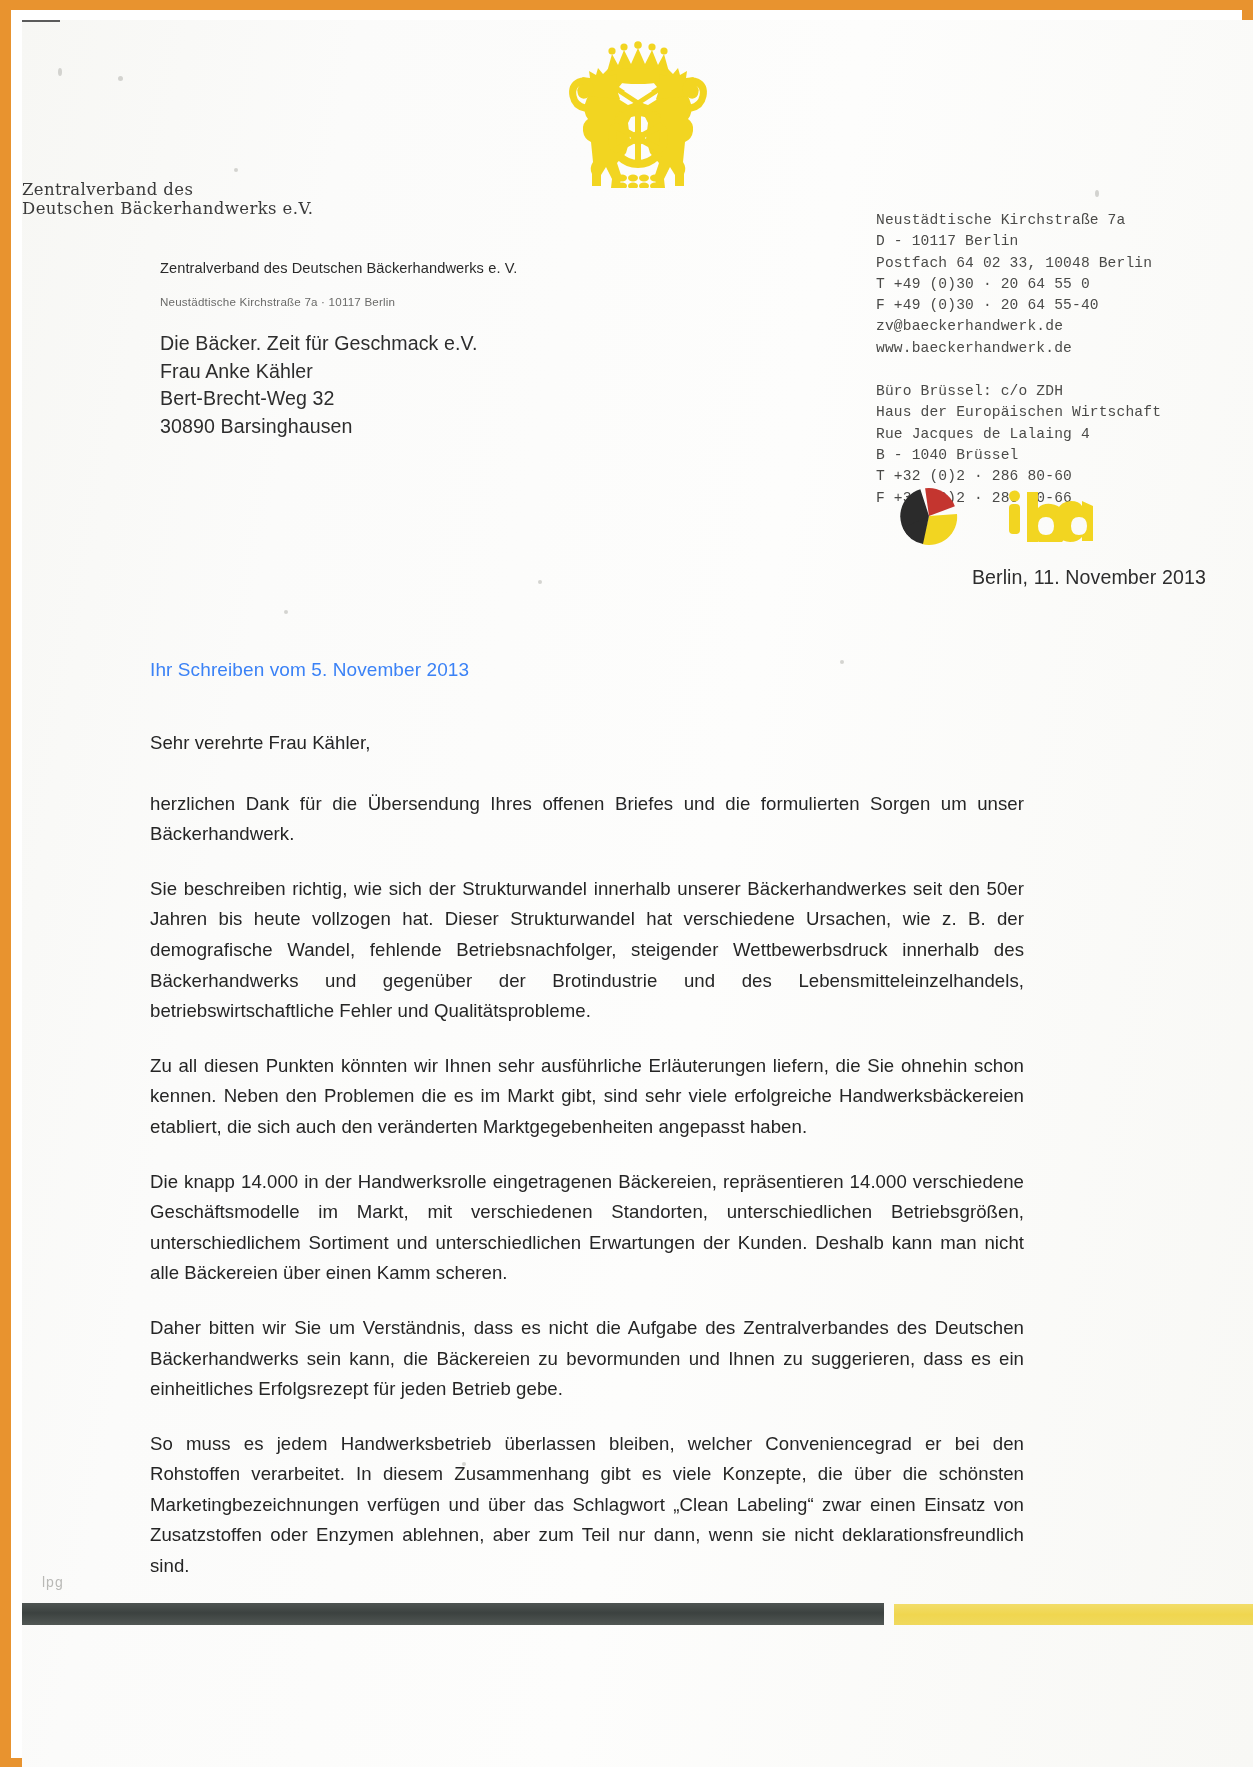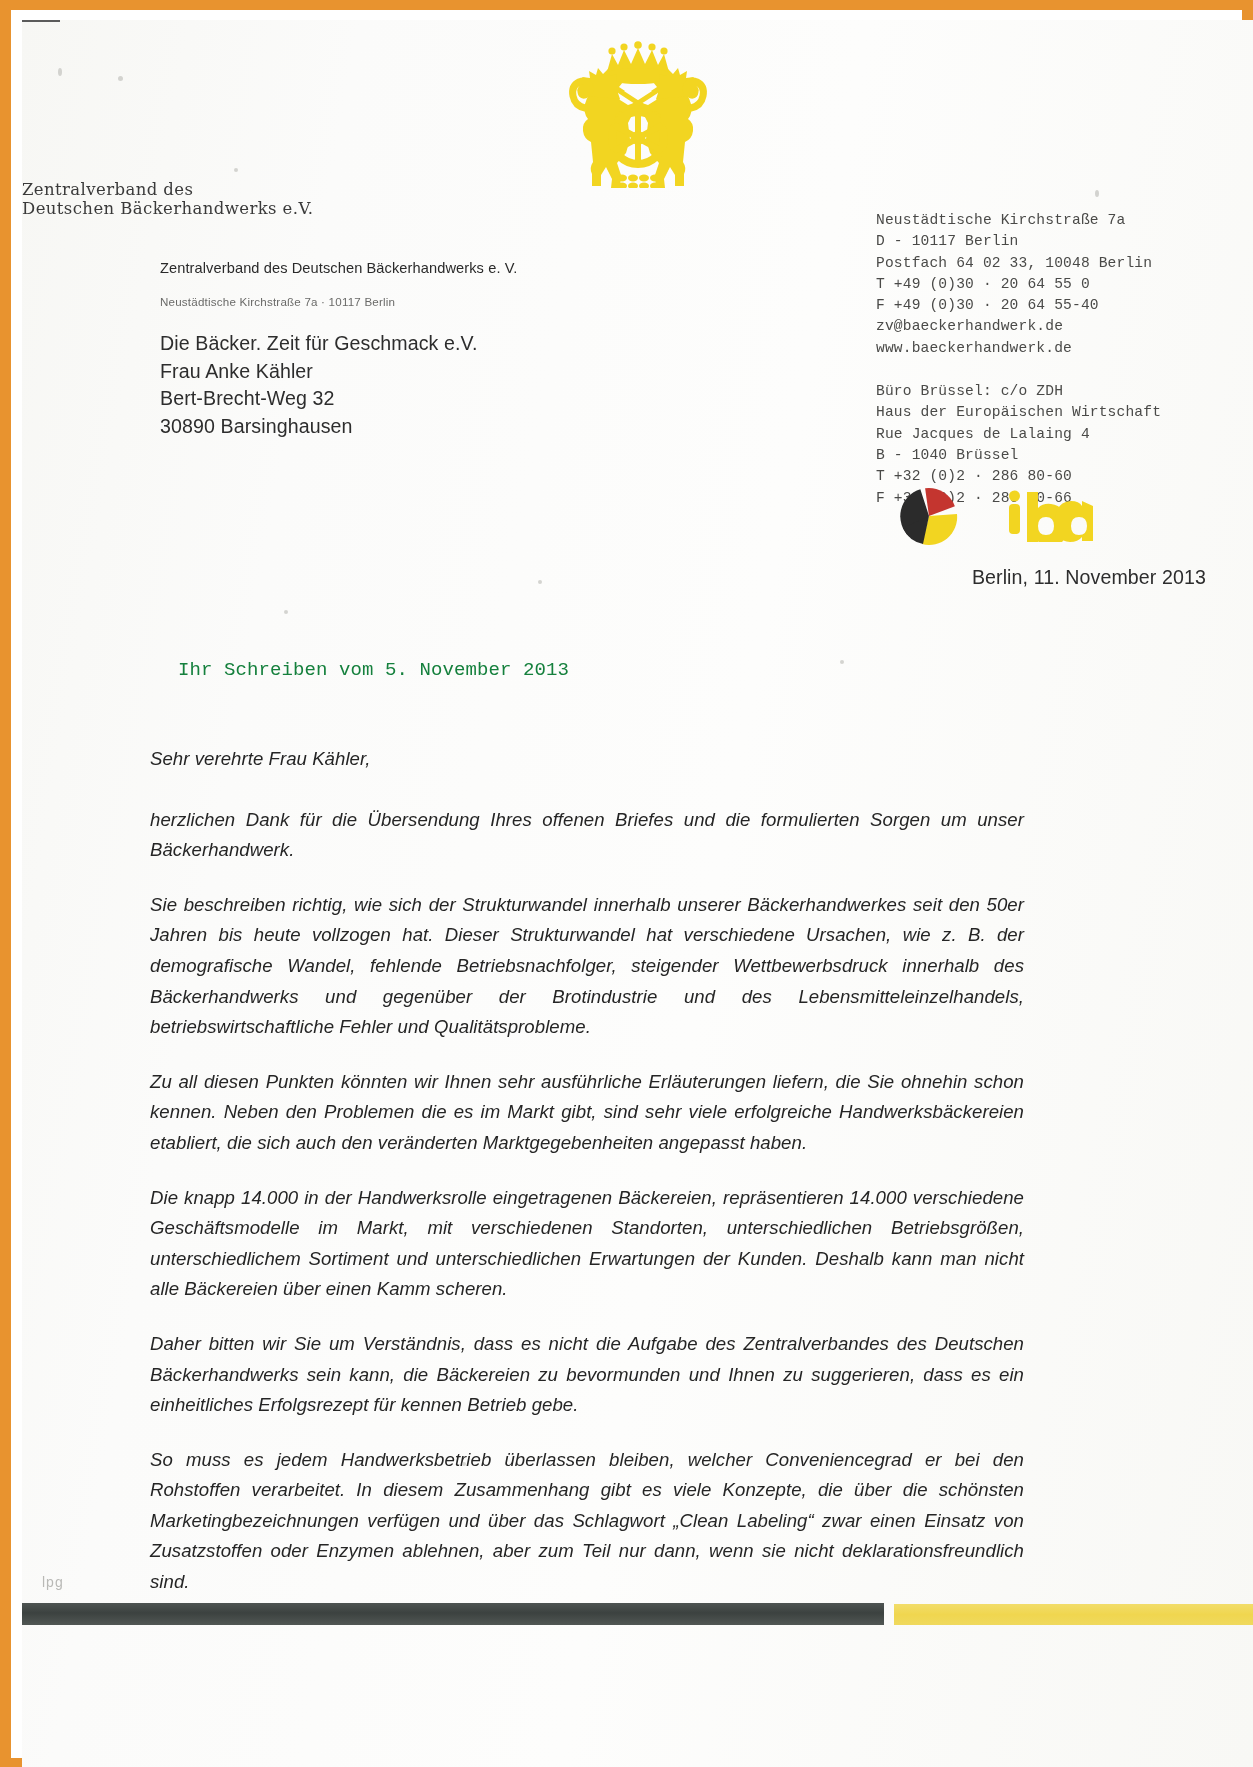--- a/index.html
+++ b/index.html
@@ -131,39 +131,37 @@
     color: #2d2d2d;
     letter-spacing: 0.1px;
     white-space: nowrap;
     text-align: center;
   }
 
   
   #reference {
     position: absolute;
     left: 128px; top: 639px;
-    font-family: Liberation Mono, monospace;
+    font-family: Liberation Sans, sans-serif;
     font-size: 19px;
-    color: #15803d;
+    color: #3b82f6;
     letter-spacing: 0.1px;
     white-space: nowrap;
-    margin-left: 28px;
   }
 
   
   #body-col {
     position: absolute;
-    left: 128px; top: 724px;
+    left: 128px; top: 708px;
     width: 874px;
     font-family: "Liberation Sans", sans-serif;
     font-size: 18.6px;
     line-height: 30.6px;
     color: #252525;
     letter-spacing: 0.05px;
-    font-style: italic;
   }
   #body-col p {
     margin: 0 0 24px 0;
     text-align: justify;
     text-justify: inter-word;
   }
   #body-col p.salutation { text-align: left; margin-bottom: 30px; }
   #fold-mark-left {
     left: 8px; top: 533px;
     width: 38px; height: 2px;
@@ -319,21 +317,21 @@
     <div id="date-line">Berlin, 11. November 2013</div>
 
     <div id="reference">Ihr Schreiben vom 5. November 2013</div>
 
     <div id="body-col">
       <p class="salutation">Sehr verehrte Frau Kähler,</p>
       <p>herzlichen Dank für die Übersendung Ihres offenen Briefes und die formulierten Sorgen um unser Bäckerhandwerk.</p>
       <p>Sie beschreiben richtig, wie sich der Strukturwandel innerhalb unserer Bäckerhandwerkes seit den 50er Jahren bis heute vollzogen hat. Dieser Strukturwandel hat verschiedene Ursachen, wie z. B. der demografische Wandel, fehlende Betriebsnachfolger, steigender Wettbewerbsdruck innerhalb des Bäckerhandwerks und gegenüber der Brotindustrie und des Lebensmitteleinzelhandels, betriebswirtschaftliche Fehler und Qualitätsprobleme.</p>
       <p>Zu all diesen Punkten könnten wir Ihnen sehr ausführliche Erläuterungen liefern, die Sie ohnehin schon kennen. Neben den Problemen die es im Markt gibt, sind sehr viele erfolgreiche Handwerksbäckereien etabliert, die sich auch den veränderten Marktgegebenheiten angepasst haben.</p>
       <p>Die knapp 14.000 in der Handwerksrolle eingetragenen Bäckereien, repräsentieren 14.000 verschiedene Geschäftsmodelle im Markt, mit verschiedenen Standorten, unterschiedlichen Betriebsgrößen, unterschiedlichem Sortiment und unterschiedlichen Erwartungen der Kunden. Deshalb kann man nicht alle Bäckereien über einen Kamm scheren.</p>
-      <p>Daher bitten wir Sie um Verständnis, dass es nicht die Aufgabe des Zentralverbandes des Deutschen Bäckerhandwerks sein kann, die Bäckereien zu bevormunden und Ihnen zu suggerieren, dass es ein einheitliches Erfolgsrezept für kennen Betrieb gebe.</p>
+      <p>Daher bitten wir Sie um Verständnis, dass es nicht die Aufgabe des Zentralverbandes des Deutschen Bäckerhandwerks sein kann, die Bäckereien zu bevormunden und Ihnen zu suggerieren, dass es ein einheitliches Erfolgsrezept für jeden Betrieb gebe.</p>
       <p>So muss es jedem Handwerksbetrieb überlassen bleiben, welcher Conveniencegrad er bei den Rohstoffen verarbeitet. In diesem Zusammenhang gibt es viele Konzepte, die über die schönsten Marketingbezeichnungen verfügen und über das Schlagwort „Clean Labeling“ zwar einen Einsatz von Zusatzstoffen oder Enzymen ablehnen, aber zum Teil nur dann, wenn sie nicht deklarationsfreundlich sind.</p>
     </div>
 
     <div id="fold-mark-left"></div>
     <div class="speck" style="left:36px;  top:48px;  width:4px; height:8px;"></div>
     <div class="speck" style="left:96px;  top:56px;  width:5px; height:5px;"></div>
     <div class="speck" style="left:212px; top:148px; width:4px; height:4px;"></div>
     <div class="speck" style="left:1073px;top:170px; width:4px; height:7px;"></div>
     <div class="speck" style="left:516px; top:560px; width:4px; height:4px;"></div>
     <div class="speck" style="left:262px; top:590px; width:4px; height:4px;"></div>

